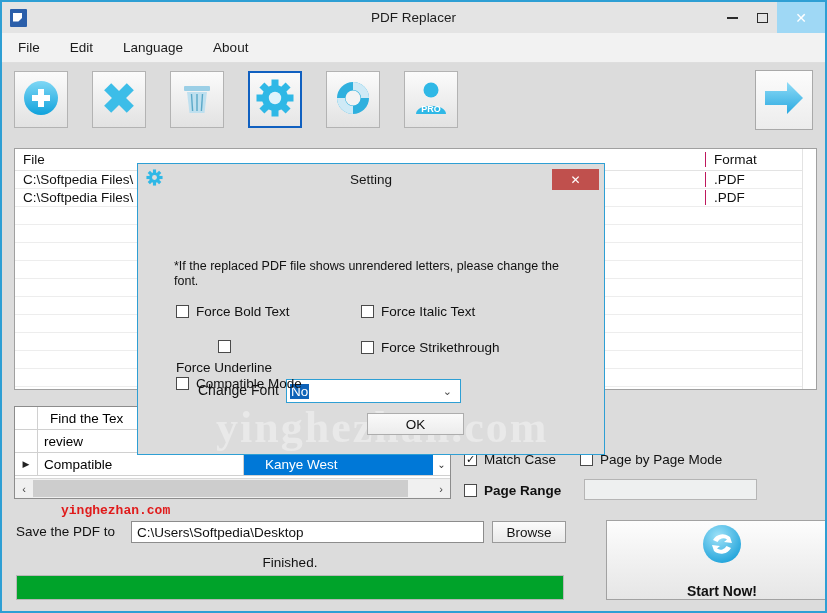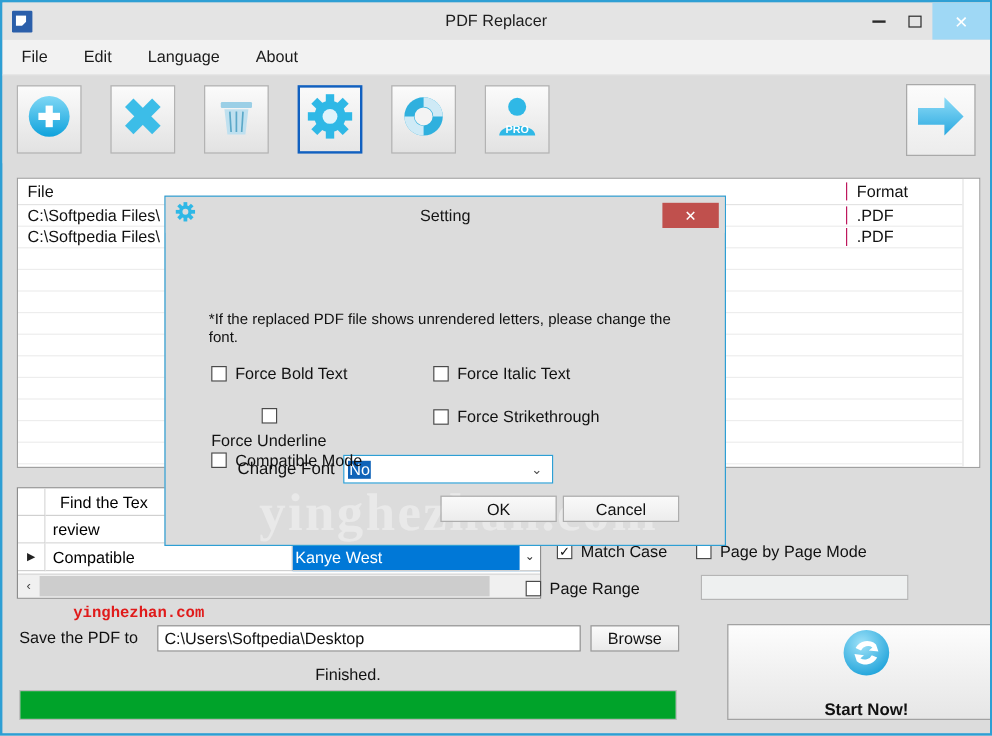--- a/index.html
+++ b/index.html
@@ -144,21 +144,21 @@
     border: 1px solid #8c8c8c;
     font-size: 13.5px;
     overflow: hidden;
   }
   .rg-row { display: flex; height: 23px; }
   .rg-sel { width: 23px; border-right: 1px solid #d0d0d0; border-bottom: 1px solid #d0d0d0;
             display: flex; align-items: center; justify-content: center;
             font-size: 9px; color: #222; background:#fff; }
   .rg-c1 { width: 206px; padding-left: 6px; display: flex; align-items: center;
            border-right: 1px solid #d0d0d0; border-bottom: 1px solid #d0d0d0; background:#fff; }
-  .rg-c2 { flex: 1; padding-left: 2px; display: flex; align-items: center;
+  .rg-c2 { flex: 1; padding-left: 21px; display: flex; align-items: center;
            border-bottom: 1px solid #d0d0d0; background:#fff; }
   .rg-header .rg-c1, .rg-header .rg-c2 { padding-left: 12px; }
   .rg-c2.selected-cell { background: #0078d7; color: #ffffff; }
   #rg-dropdown {
     position: absolute;
     right: 0; top: 46px;
     width: 17px; height: 23px;
     background: #ffffff;
     display: flex; align-items: center; justify-content: center;
     font-size: 10px; color: #333;
@@ -182,21 +182,21 @@
     border: 1px solid #4a4a4a;
     background: #ffffff;
     display: inline-flex;
     align-items: center; justify-content: center;
     font-size: 11px; color: #111;
     flex: none;
   }
   .optrow { display: flex; align-items: center; gap: 7px; font-size: 13.5px; color: #111; }
   #opt-matchcase { position: absolute; left: 462px; top: 450px; }
   #opt-pagebypage { position: absolute; left: 578px; top: 450px; }
-  #opt-pagerange { position: absolute; left: 436px; top: 481px; }
+  #opt-pagerange { position: absolute; left: 462px; top: 481px; font-weight: bold; }
   #pagerange-input {
     position: absolute; left: 582px; top: 477px;
     width: 173px; height: 21px;
     background: #eef0f0; border: 1px solid #b5b5b5;
   }
 
   
   #watermark-top {
     position: absolute; left: 59px; top: 501px;
     font-family: "Liberation Mono", monospace;
@@ -628,14 +628,13 @@
   <div class="dlg-cbrow" id="dlg-cb-strike">
     <span class="cbx"></span>
     <span>Force Strikethrough</span>
   </div>
   <div class="dlg-cbrow" id="dlg-cb-compat">
     <span class="cbx"></span>
     <span>Compatible Mode</span>
   </div>
 
   <div class="dlgbtn" id="dlg-ok">OK</div>
-  <div class="dlgbtn" id="dlg-cancel">Cancel</div>
 </div>
 
 </body></html>

